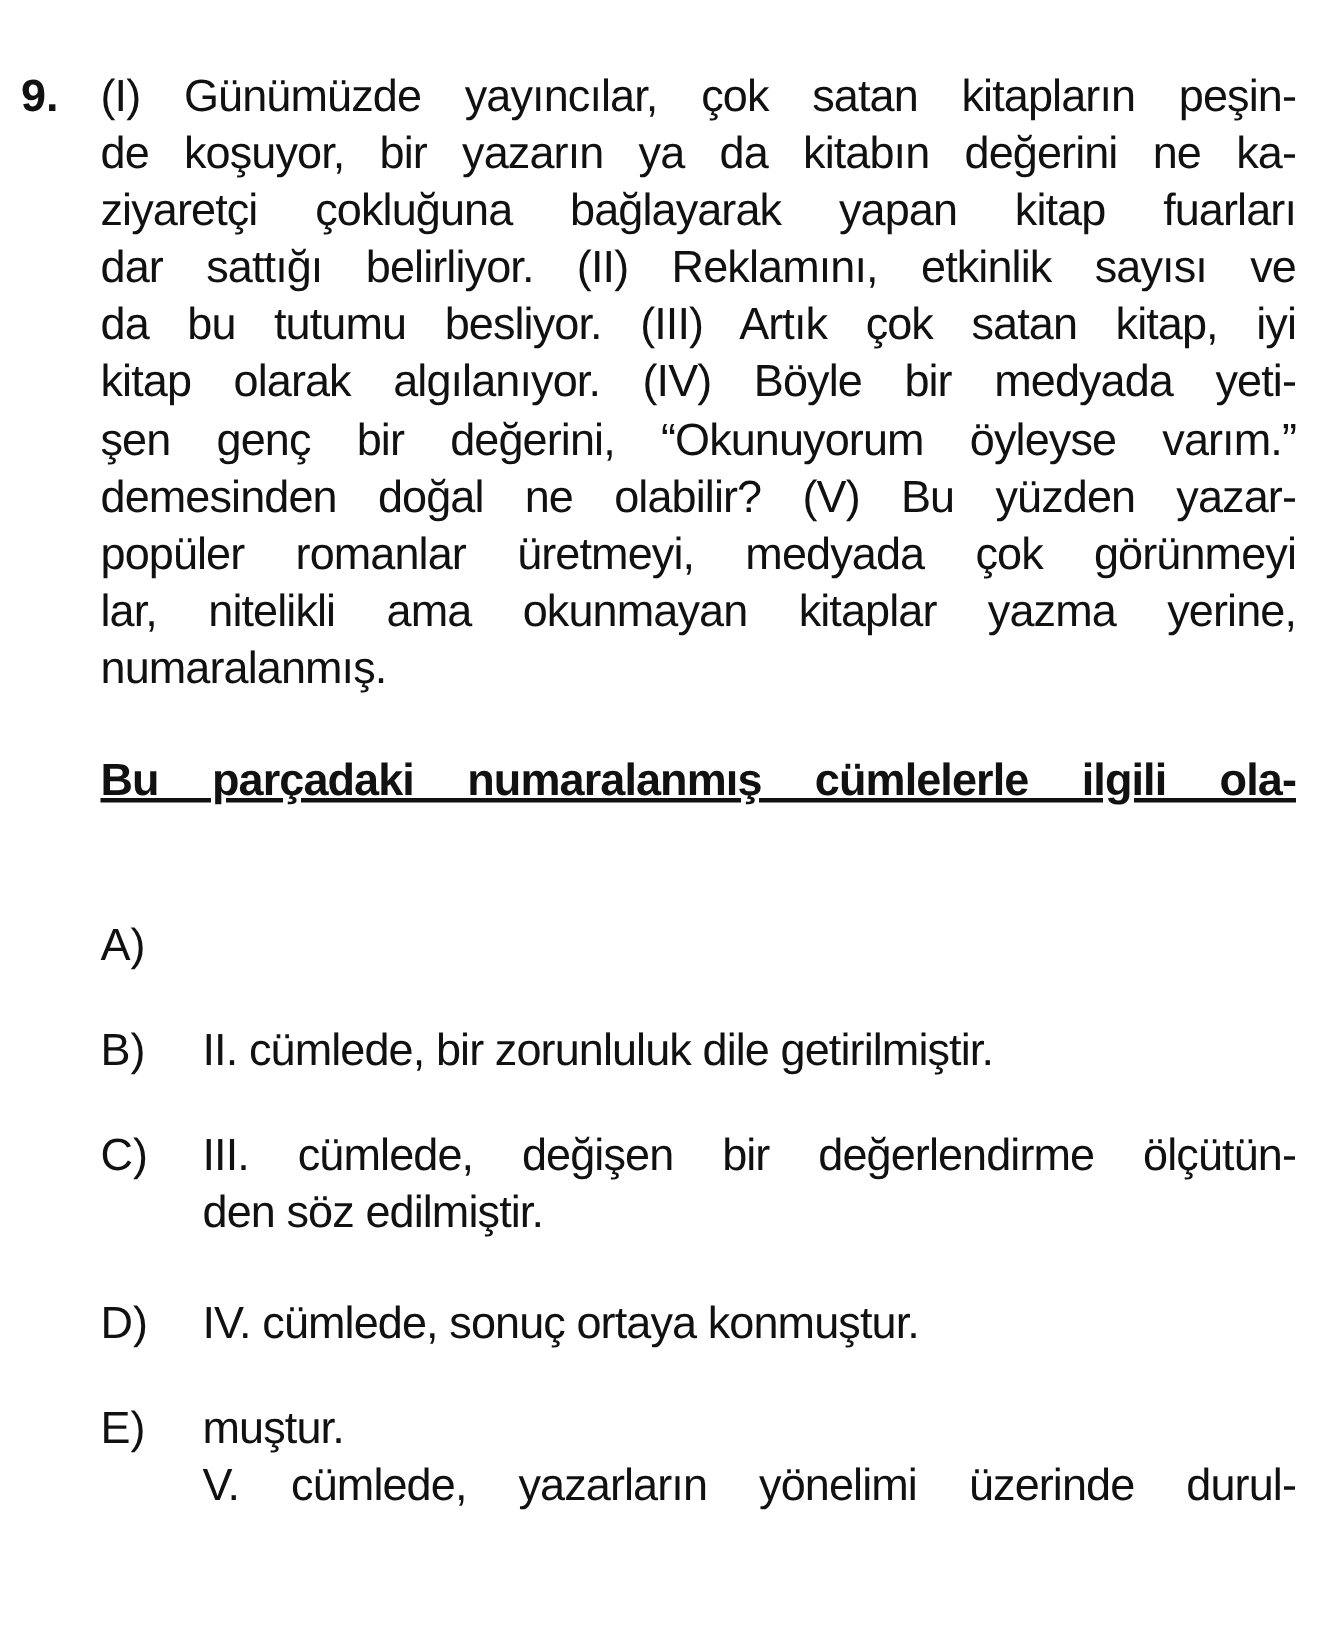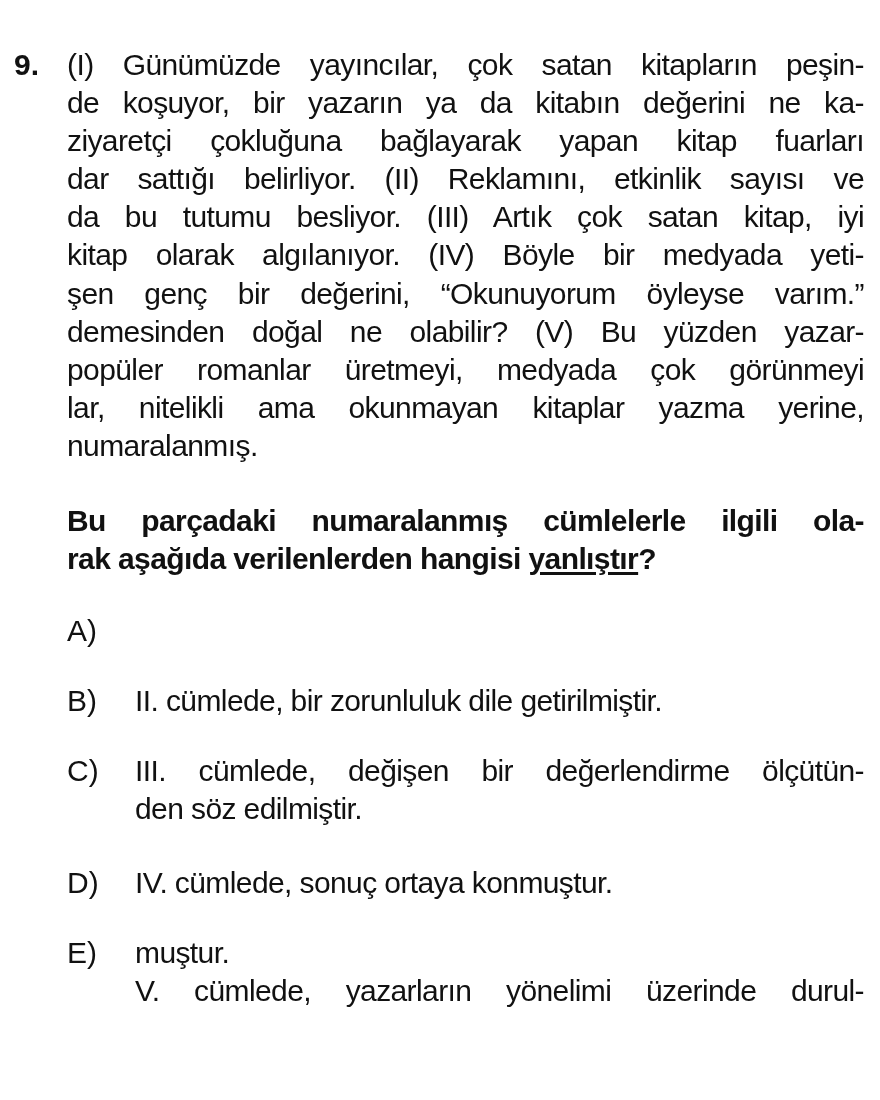--- a/index.html
+++ b/index.html
@@ -3,21 +3,21 @@
   <meta charset="utf-8">
   <style>
     html, body { margin: 0; padding: 0; background: #ffffff; }
     body { width: 880px; height: 1100px; position: relative; overflow: hidden; color: #111; font-family: "Liberation Sans", sans-serif; }
     .page { position: absolute; left: 0; top: 0; width: 880px; height: 1100px; }
     .qnum { position: absolute; left: 14px; top: 46px; font-size: 30px; font-weight: bold; line-height: 38px; }
     .passage { position: absolute; left: 67px; top: 46px; width: 797px; }
     .line { display: block; font-size: 30px; line-height: 38.1px; height: 38.1px; white-space: nowrap; text-align: justify; text-align-last: justify; transform-origin: left center; }
     .line.last { text-align-last: left; }
     .stem { position: absolute; left: 67px; top: 502px; width: 797px; }
-    .stem .line { font-weight: bold; line-height: 38px; height: 38px; }
+    .stem .line { font-weight: bold; line-height: 38px; height: 38px; text-decoration: underline; }
     .u { text-decoration: underline; text-decoration-thickness: 3px; text-underline-offset: 3px; }
     .options { position: absolute; left: 67px; top: 612px; width: 797px; }
     .opt { position: relative; margin-bottom: 0; }
     .opt .letter { position: absolute; left: 0; top: 0; font-size: 30px; line-height: 38px; }
     .opt .body { margin-left: 68px; width: 729px; }
     .opt .body .line { line-height: 38px; height: 38px; }
     .condense { font-stretch: condensed; letter-spacing: -0.6px; }
   </style>
 </head>
 <body>
@@ -34,21 +34,20 @@
     <span class="line condense">kitap olarak algılanıyor. (IV) Böyle bir medyada yeti-</span>
     <span class="line condense">şen genç bir değerini, “Okunuyorum öyleyse varım.”</span>
     <span class="line condense">demesinden doğal ne olabilir? (V) Bu yüzden yazar-</span>
     <span class="line condense">popüler romanlar üretmeyi, medyada çok görünmeyi</span>
     <span class="line condense">lar, nitelikli ama okunmayan kitaplar yazma yerine,</span>
     <span class="line last condense">numaralanmış.</span>
   </div>
 
   <div class="stem">
     <span class="line condense">Bu parçadaki numaralanmış cümlelerle ilgili ola-</span>
-    <span class="line last condense"><span>rak aşağıda verilenlerden hangisi </span><span class="u">yanlıştır</span><span>?</span></span>
   </div>
 
   <div class="options">
     <div class="opt" style="height:70px;">
       <span class="letter">A)</span>
     </div>
     <div class="opt" style="height:70px;">
       <span class="letter">B)</span>
       <div class="body">
         <span class="line last condense">II. cümlede, bir zorunluluk dile getirilmiştir.</span>

